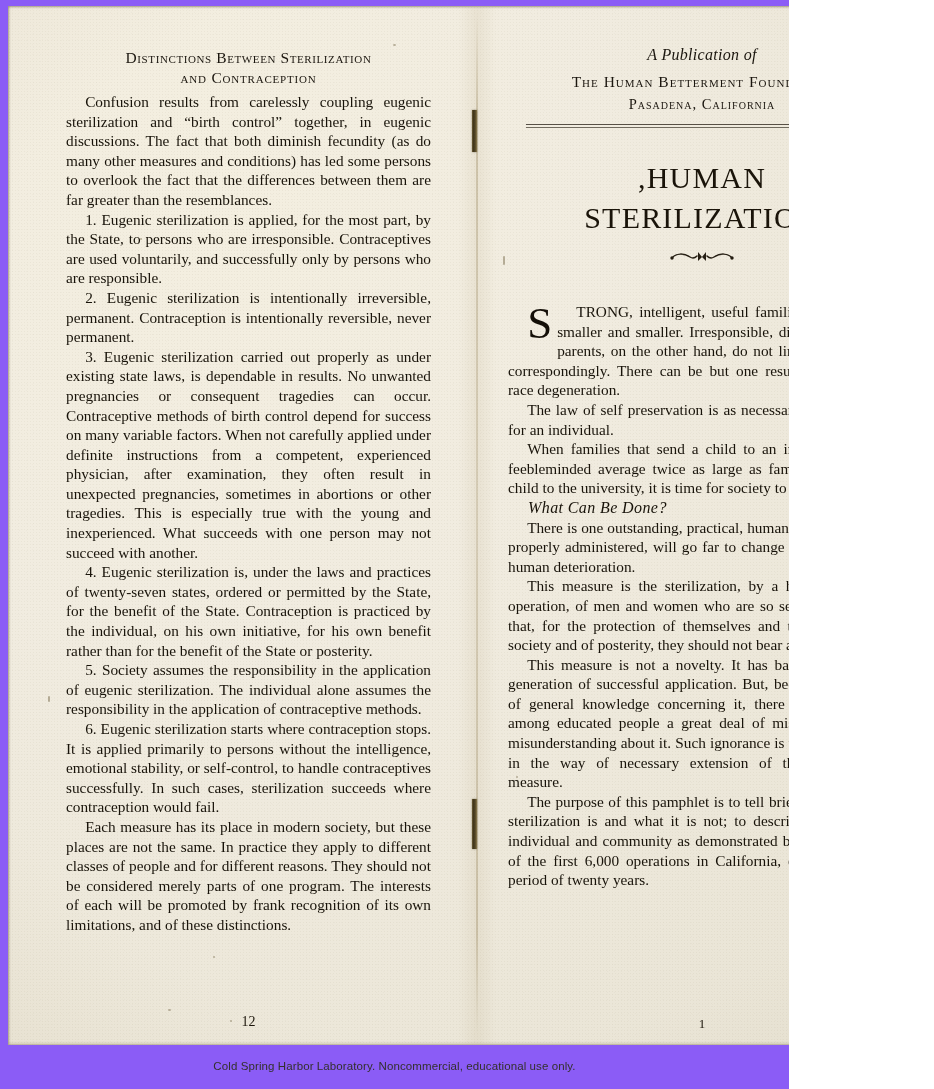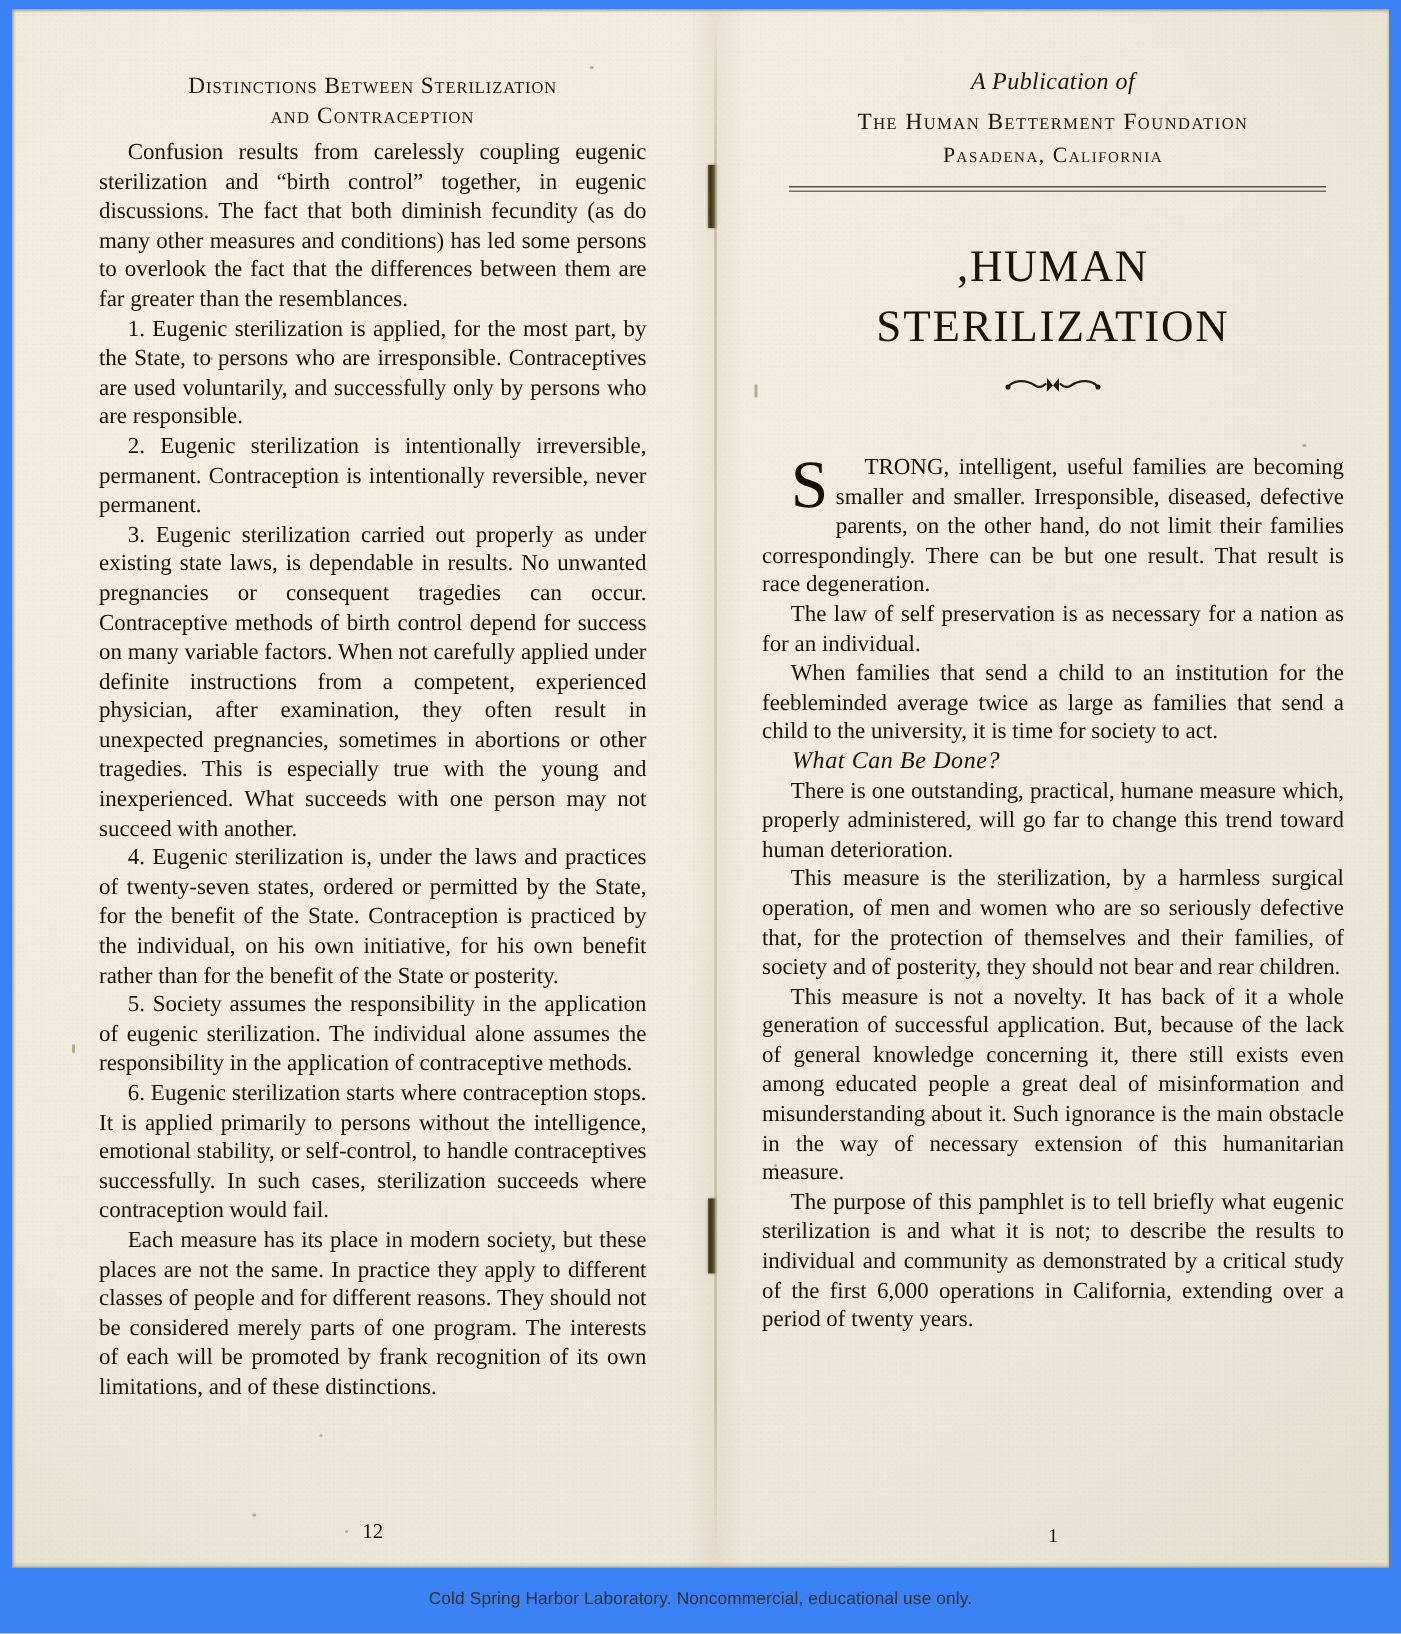--- a/index.html
+++ b/index.html
@@ -4,24 +4,24 @@
 <title>Human Sterilization — scanned pamphlet spread</title>
 <style>
   html, body {
     margin: 0;
     padding: 0;
     background: #ffffff;
   }
 
   #scan {
     position: relative;
-    width: 934px;
+    width: 789px;
     height: 1089px;
     margin: 0;
-    background: #3b82f6;
+    background: #8b5cf6;
     overflow: hidden;
     font-family: "Liberation Serif", "DejaVu Serif", serif;
     -webkit-font-smoothing: antialiased;
   }
 
   
   .paper {
     position: absolute;
     left: 8px;
     top: 6px;

